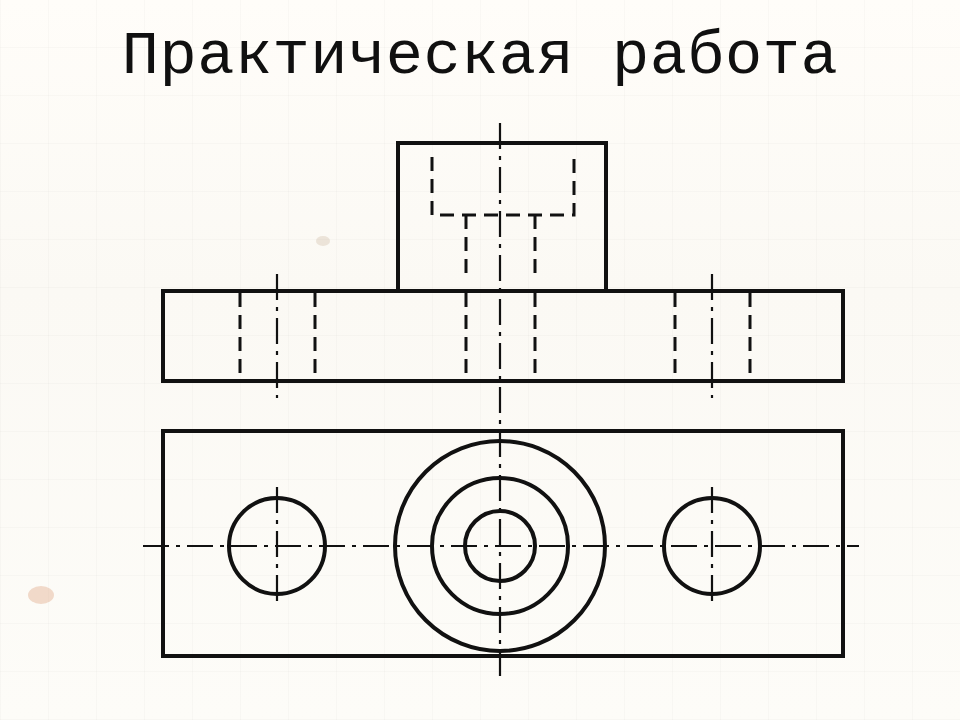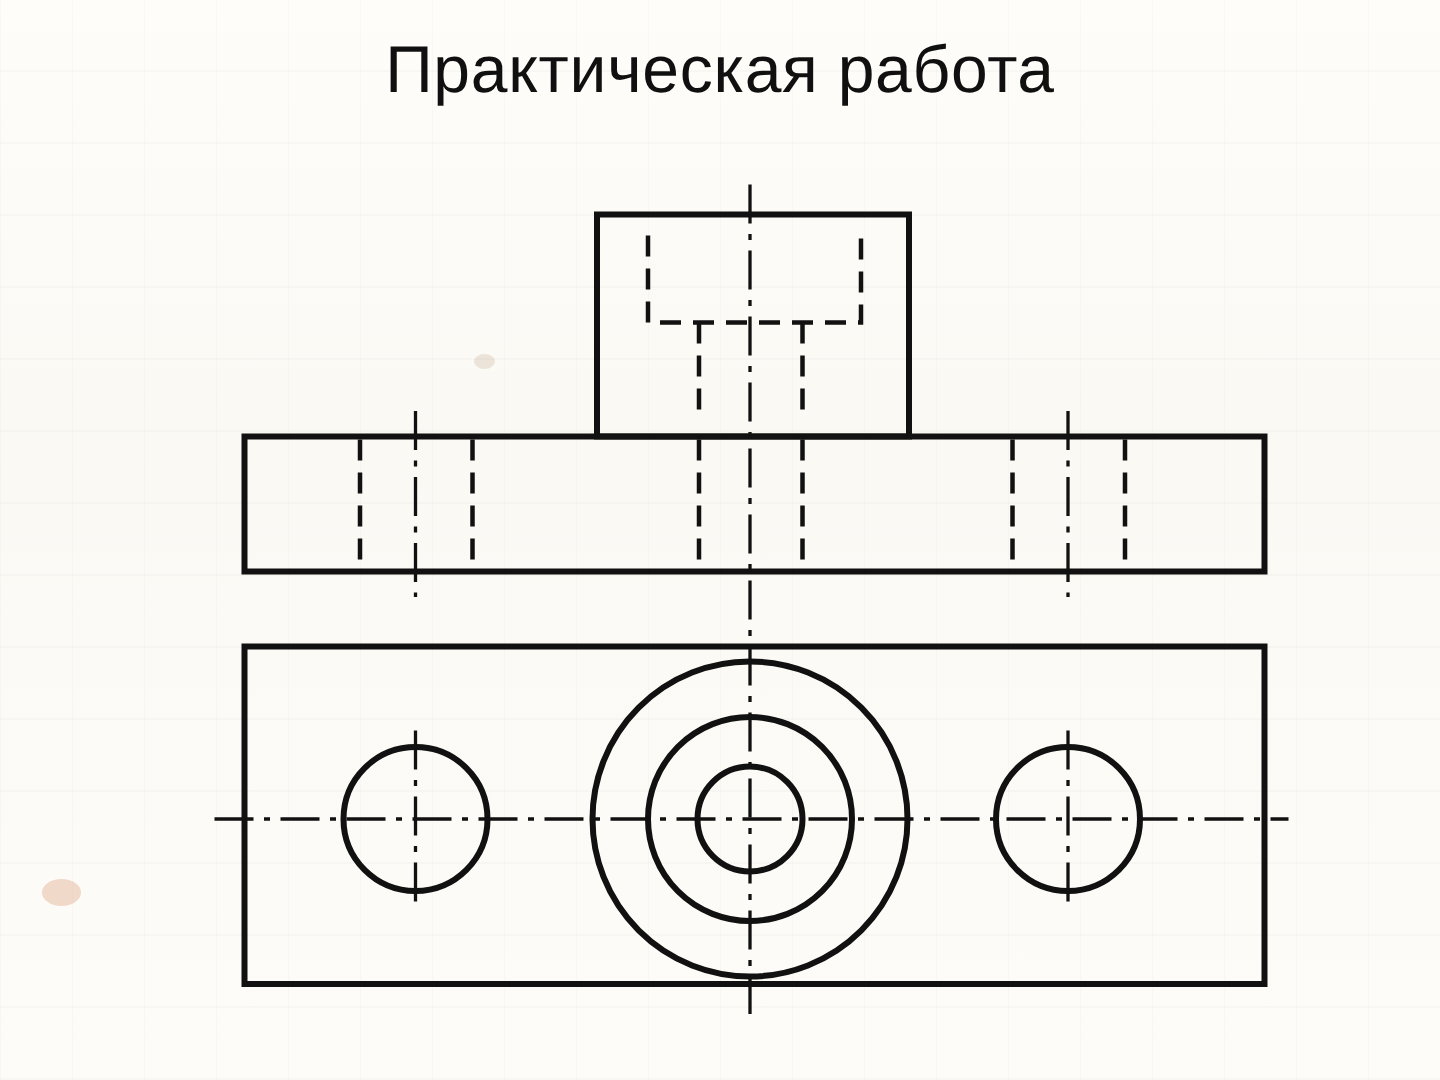--- a/index.html
+++ b/index.html
@@ -31,25 +31,25 @@
     position: absolute;
     border-radius: 50%;
     pointer-events: none;
   }
   #title {
     position: absolute;
     left: 0;
     right: 0;
     top: 24px;
     text-align: center;
-    font-size: 44px;
+    font-size: 62px;
     line-height: 1.05;
     color: #101010;
     letter-spacing: 0.5px;
-    font-family: Liberation Sans, sans-serif;
+    font-family: Liberation Mono, monospace;
     white-space: pre;
   }
   #drawing {
     position: absolute;
     left: 0;
     top: 0;
     width: 960px;
     height: 720px;
   }
   #drawing .solid {

